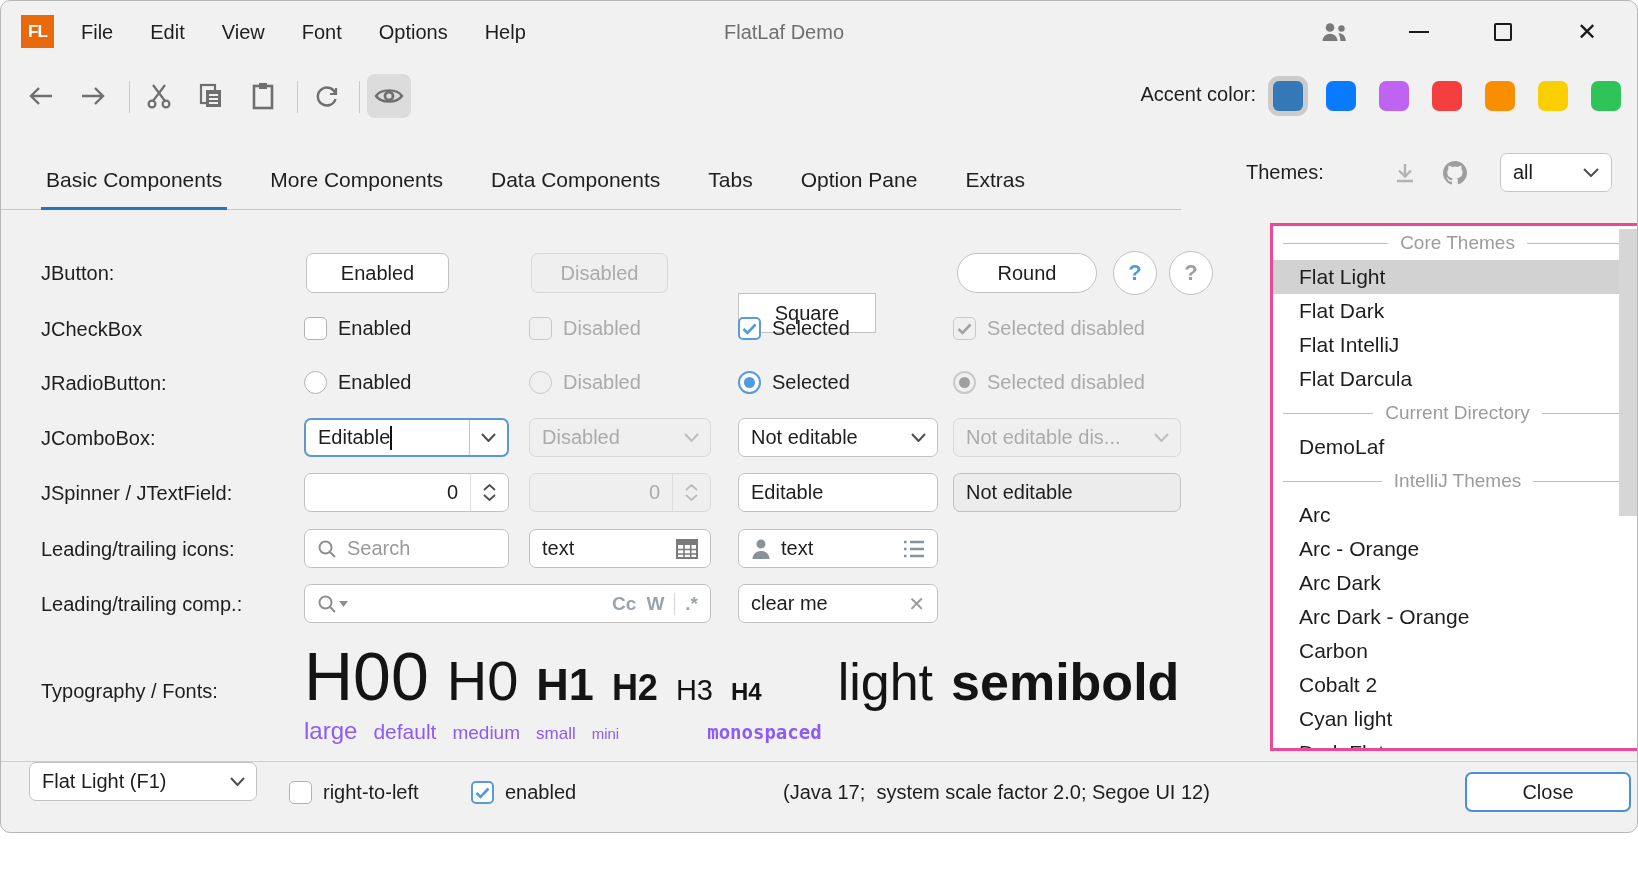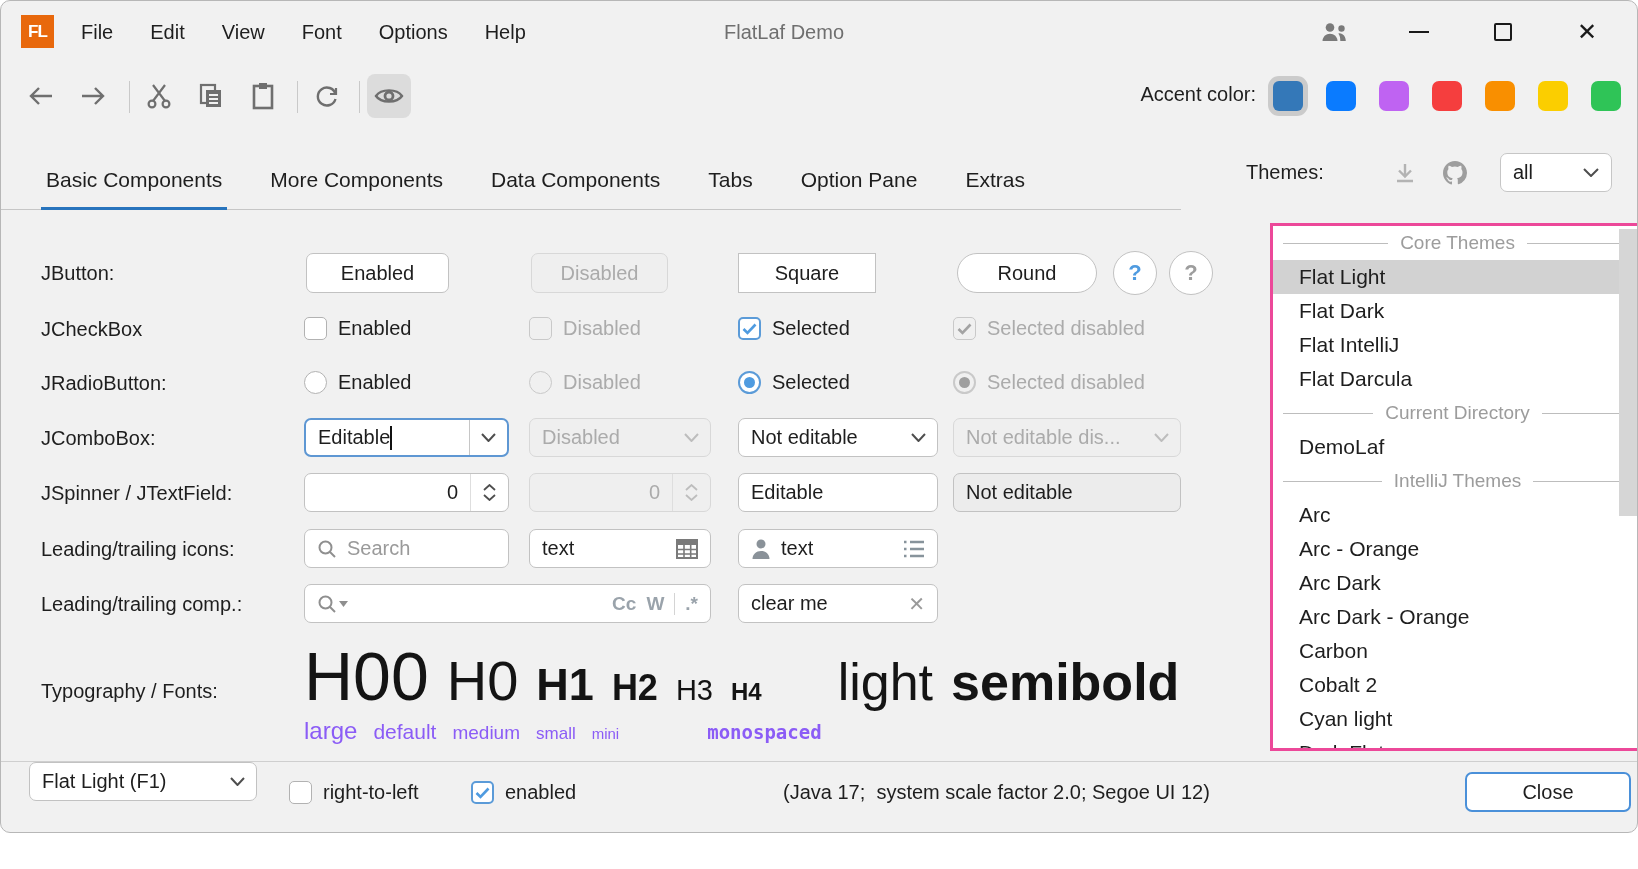--- a/index.html
+++ b/index.html
@@ -49,21 +49,21 @@
   .theme-item.sel { background:#d2d2d2; }
   .theme-sep { height:34px; display:flex; align-items:center; gap:12px; padding:0 10px; color:#9c9c9c; font-size:19px; }
   .theme-sep::before, .theme-sep::after { content:""; flex:1; height:1px; background:#bdbdbd; }
   .scroll-thumb { position:absolute; right:3px; top:3px; width:20px; height:287px; background:#d6d6d6; }
 
   
   .rowlabel { position:absolute; left:40px; font-size:20px; }
   .btn { position:absolute; height:40px; background:#fff; border:1px solid #c2c2c2; border-radius:7px;
          display:flex; align-items:center; justify-content:center; font-size:20px; }
   .btn.disabled { background:#efefef; border-color:#d8d8d8; color:#ababab; }
-  .btn.square { border-radius:0; }
+  .btn.square { border-radius:0;margin-top:40px; }
   .btn.round { border-radius:20px; }
   .help-btn { width:44px; height:44px; border-radius:50%; font-weight:bold; font-size:22px; }
   .help-blue { color:#4f9be0; }
   .help-gray { color:#9d9d9d; }
 
   .cb, .rb { position:absolute; display:flex; align-items:center; gap:11px; font-size:20px; }
   .cb-box { width:23px; height:23px; background:#fff; border:1.5px solid #b2b2b2; border-radius:5px;
             display:flex; align-items:center; justify-content:center; }
   .cb-box.checked { border:2px solid #5b9bd8; }
   .cb-box.dis { background:#f0f0f0; border-color:#c9c9c9; }

